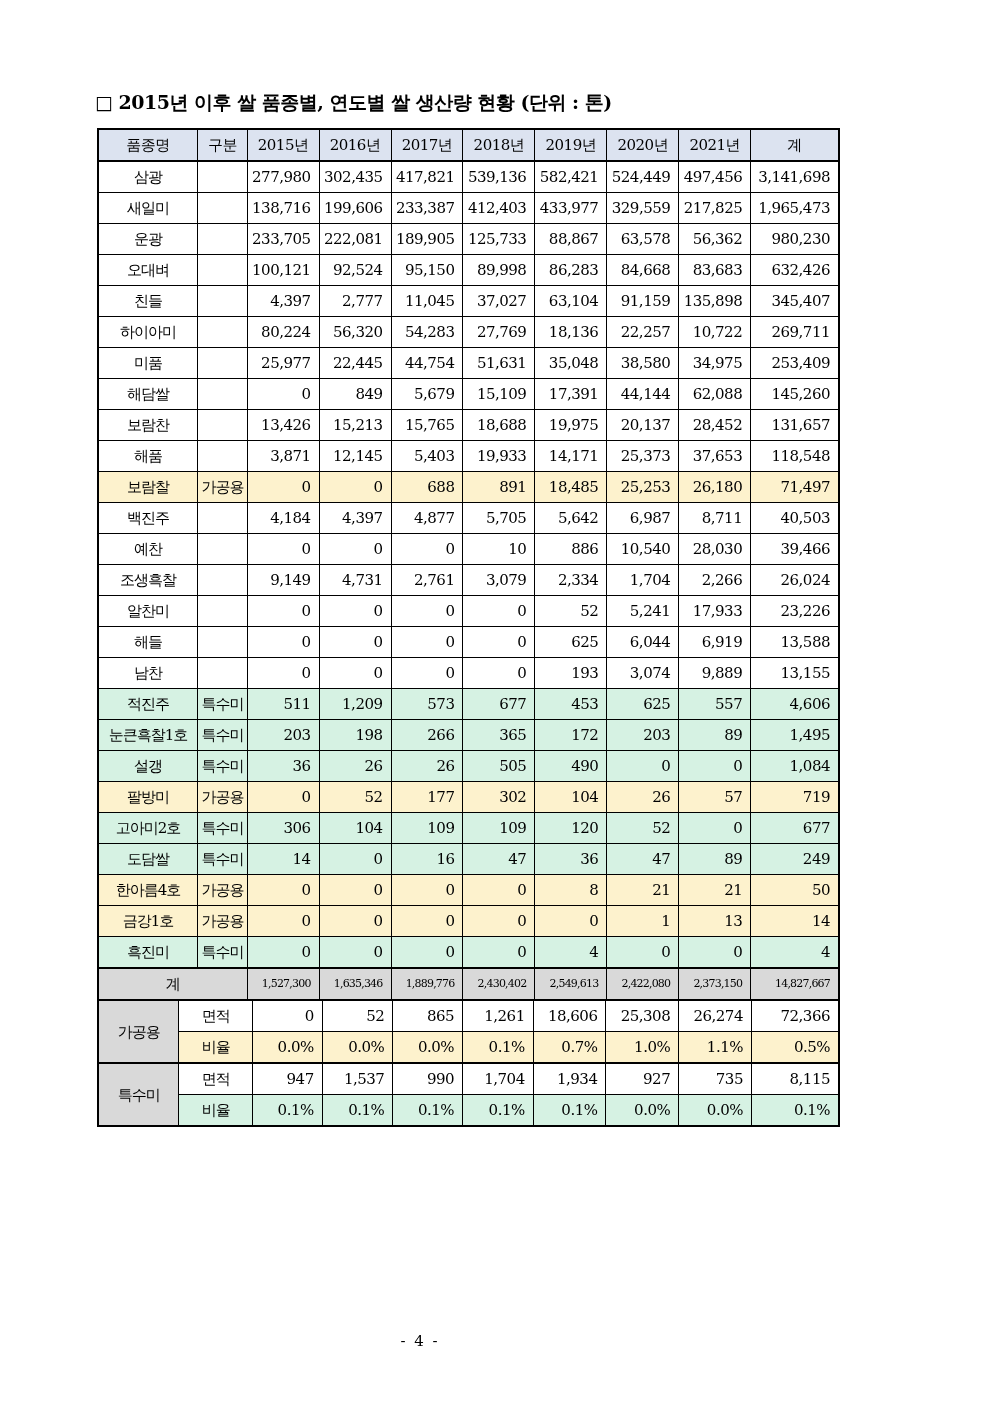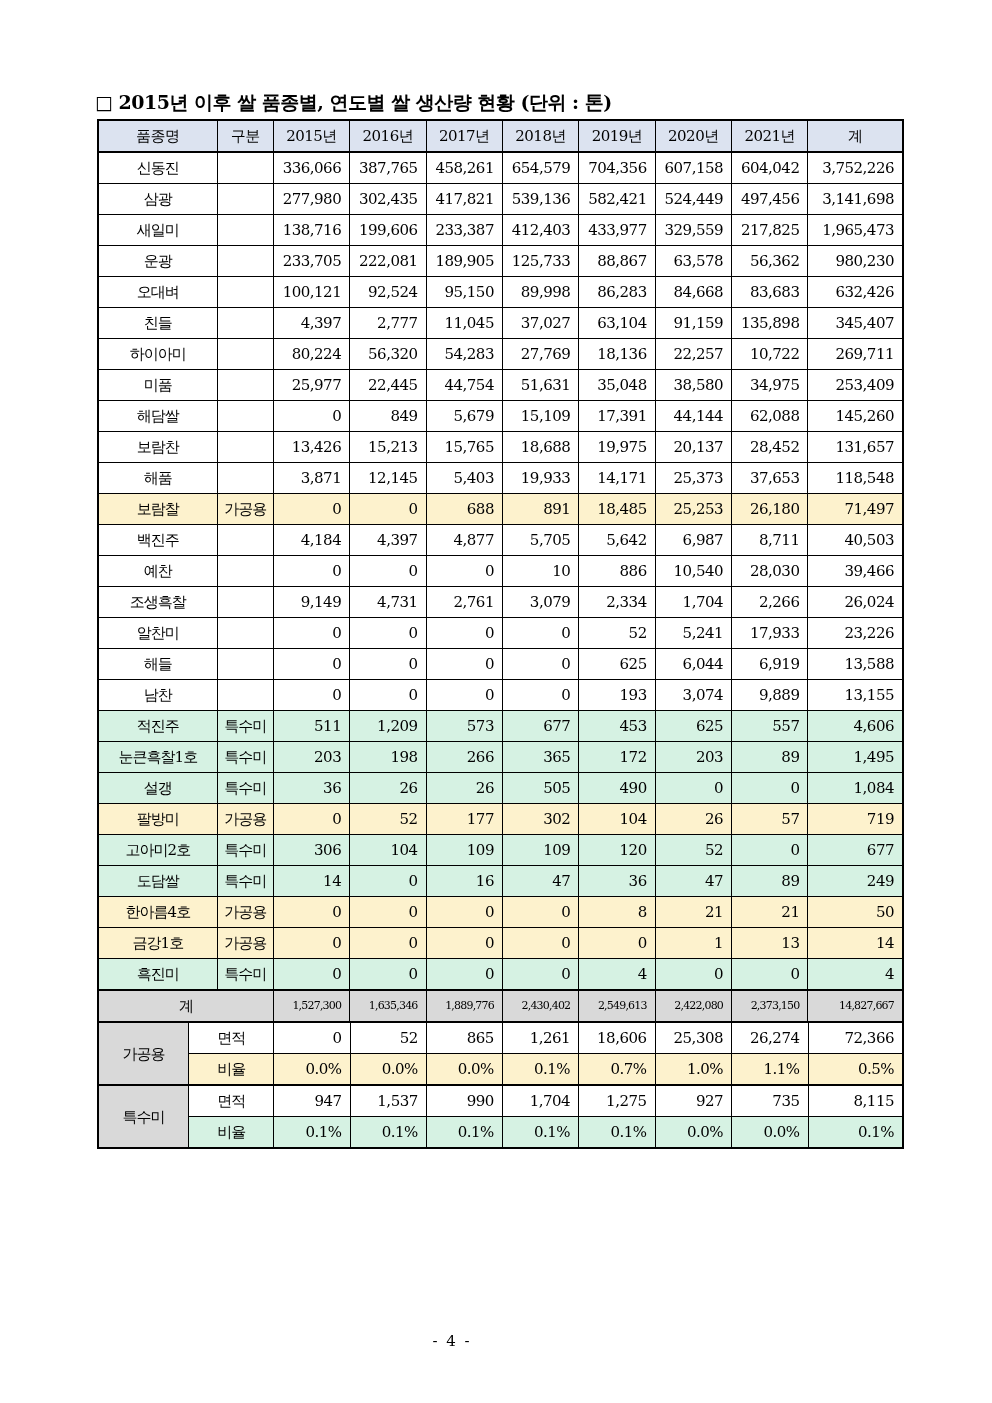--- a/index.html
+++ b/index.html
@@ -8,26 +8,26 @@
     --green:#d6f2e3;
     --gray:#d9d9d9;
     --ink:#000000;
     --paper:#ffffff;
   }
   html,body{margin:0;padding:0;}
   body{
     width:992px;height:1403px;background:var(--paper);
     font-family:"DejaVu Serif","Liberation Serif",serif;color:var(--ink);
   }
-  .page{position:relative;width:904px;height:1403px;overflow:hidden;}
+  .page{position:relative;width:840px;height:1403px;overflow:hidden;}
   .doc-title{
     position:absolute;left:95px;top:90px;
     font-size:19px;font-weight:bold;letter-spacing:-0.5px;white-space:nowrap;
   }
-  .tablewrap{position:absolute;left:97px;top:119px;border-radius:22px;}
+  .tablewrap{position:absolute;left:97px;top:128px;border-radius:22px;}
   table{border-collapse:collapse;table-layout:fixed;}
   .main-table,.summary-table{border:2px solid var(--ink);}
   .summary-table{margin-top:-2px;}
   td,th{
     border:1px solid var(--ink);
     height:30px;font-size:15px;padding:0;
     overflow:hidden;white-space:nowrap;font-weight:normal;
     line-height:30px;
   }
   th{
@@ -81,32 +81,20 @@
             <th>2017년</th>
             <th>2018년</th>
             <th>2019년</th>
             <th>2020년</th>
             <th>2021년</th>
             <th>계</th>
           </tr>
       </thead>
       <tbody>
           <tr>
-            <td class="ctr">신동진</td>
-            <td class="ctr"></td>
-            <td class="num">336,066</td>
-            <td class="num">387,765</td>
-            <td class="num">458,261</td>
-            <td class="num">654,579</td>
-            <td class="num">704,356</td>
-            <td class="num">607,158</td>
-            <td class="num">604,042</td>
-            <td class="num">3,752,226</td>
-          </tr>
-          <tr>
             <td class="ctr">삼광</td>
             <td class="ctr"></td>
             <td class="num">277,980</td>
             <td class="num">302,435</td>
             <td class="num">417,821</td>
             <td class="num">539,136</td>
             <td class="num">582,421</td>
             <td class="num">524,449</td>
             <td class="num">497,456</td>
             <td class="num">3,141,698</td>
@@ -462,21 +450,21 @@
             <td class="num hl-yellow">1.1%</td>
             <td class="num hl-yellow">0.5%</td>
           </tr>
           <tr class="group-sep">
             <td class="ctr hl-gray" rowspan="2">특수미</td>
             <td class="ctr">면적</td>
             <td class="num">947</td>
             <td class="num">1,537</td>
             <td class="num">990</td>
             <td class="num">1,704</td>
-            <td class="num">1,275</td>
+            <td class="num">1,934</td>
             <td class="num">927</td>
             <td class="num">735</td>
             <td class="num">8,115</td>
           </tr>
           <tr>
             <td class="ctr hl-green">비율</td>
             <td class="num hl-green">0.1%</td>
             <td class="num hl-green">0.1%</td>
             <td class="num hl-green">0.1%</td>
             <td class="num hl-green">0.1%</td>

